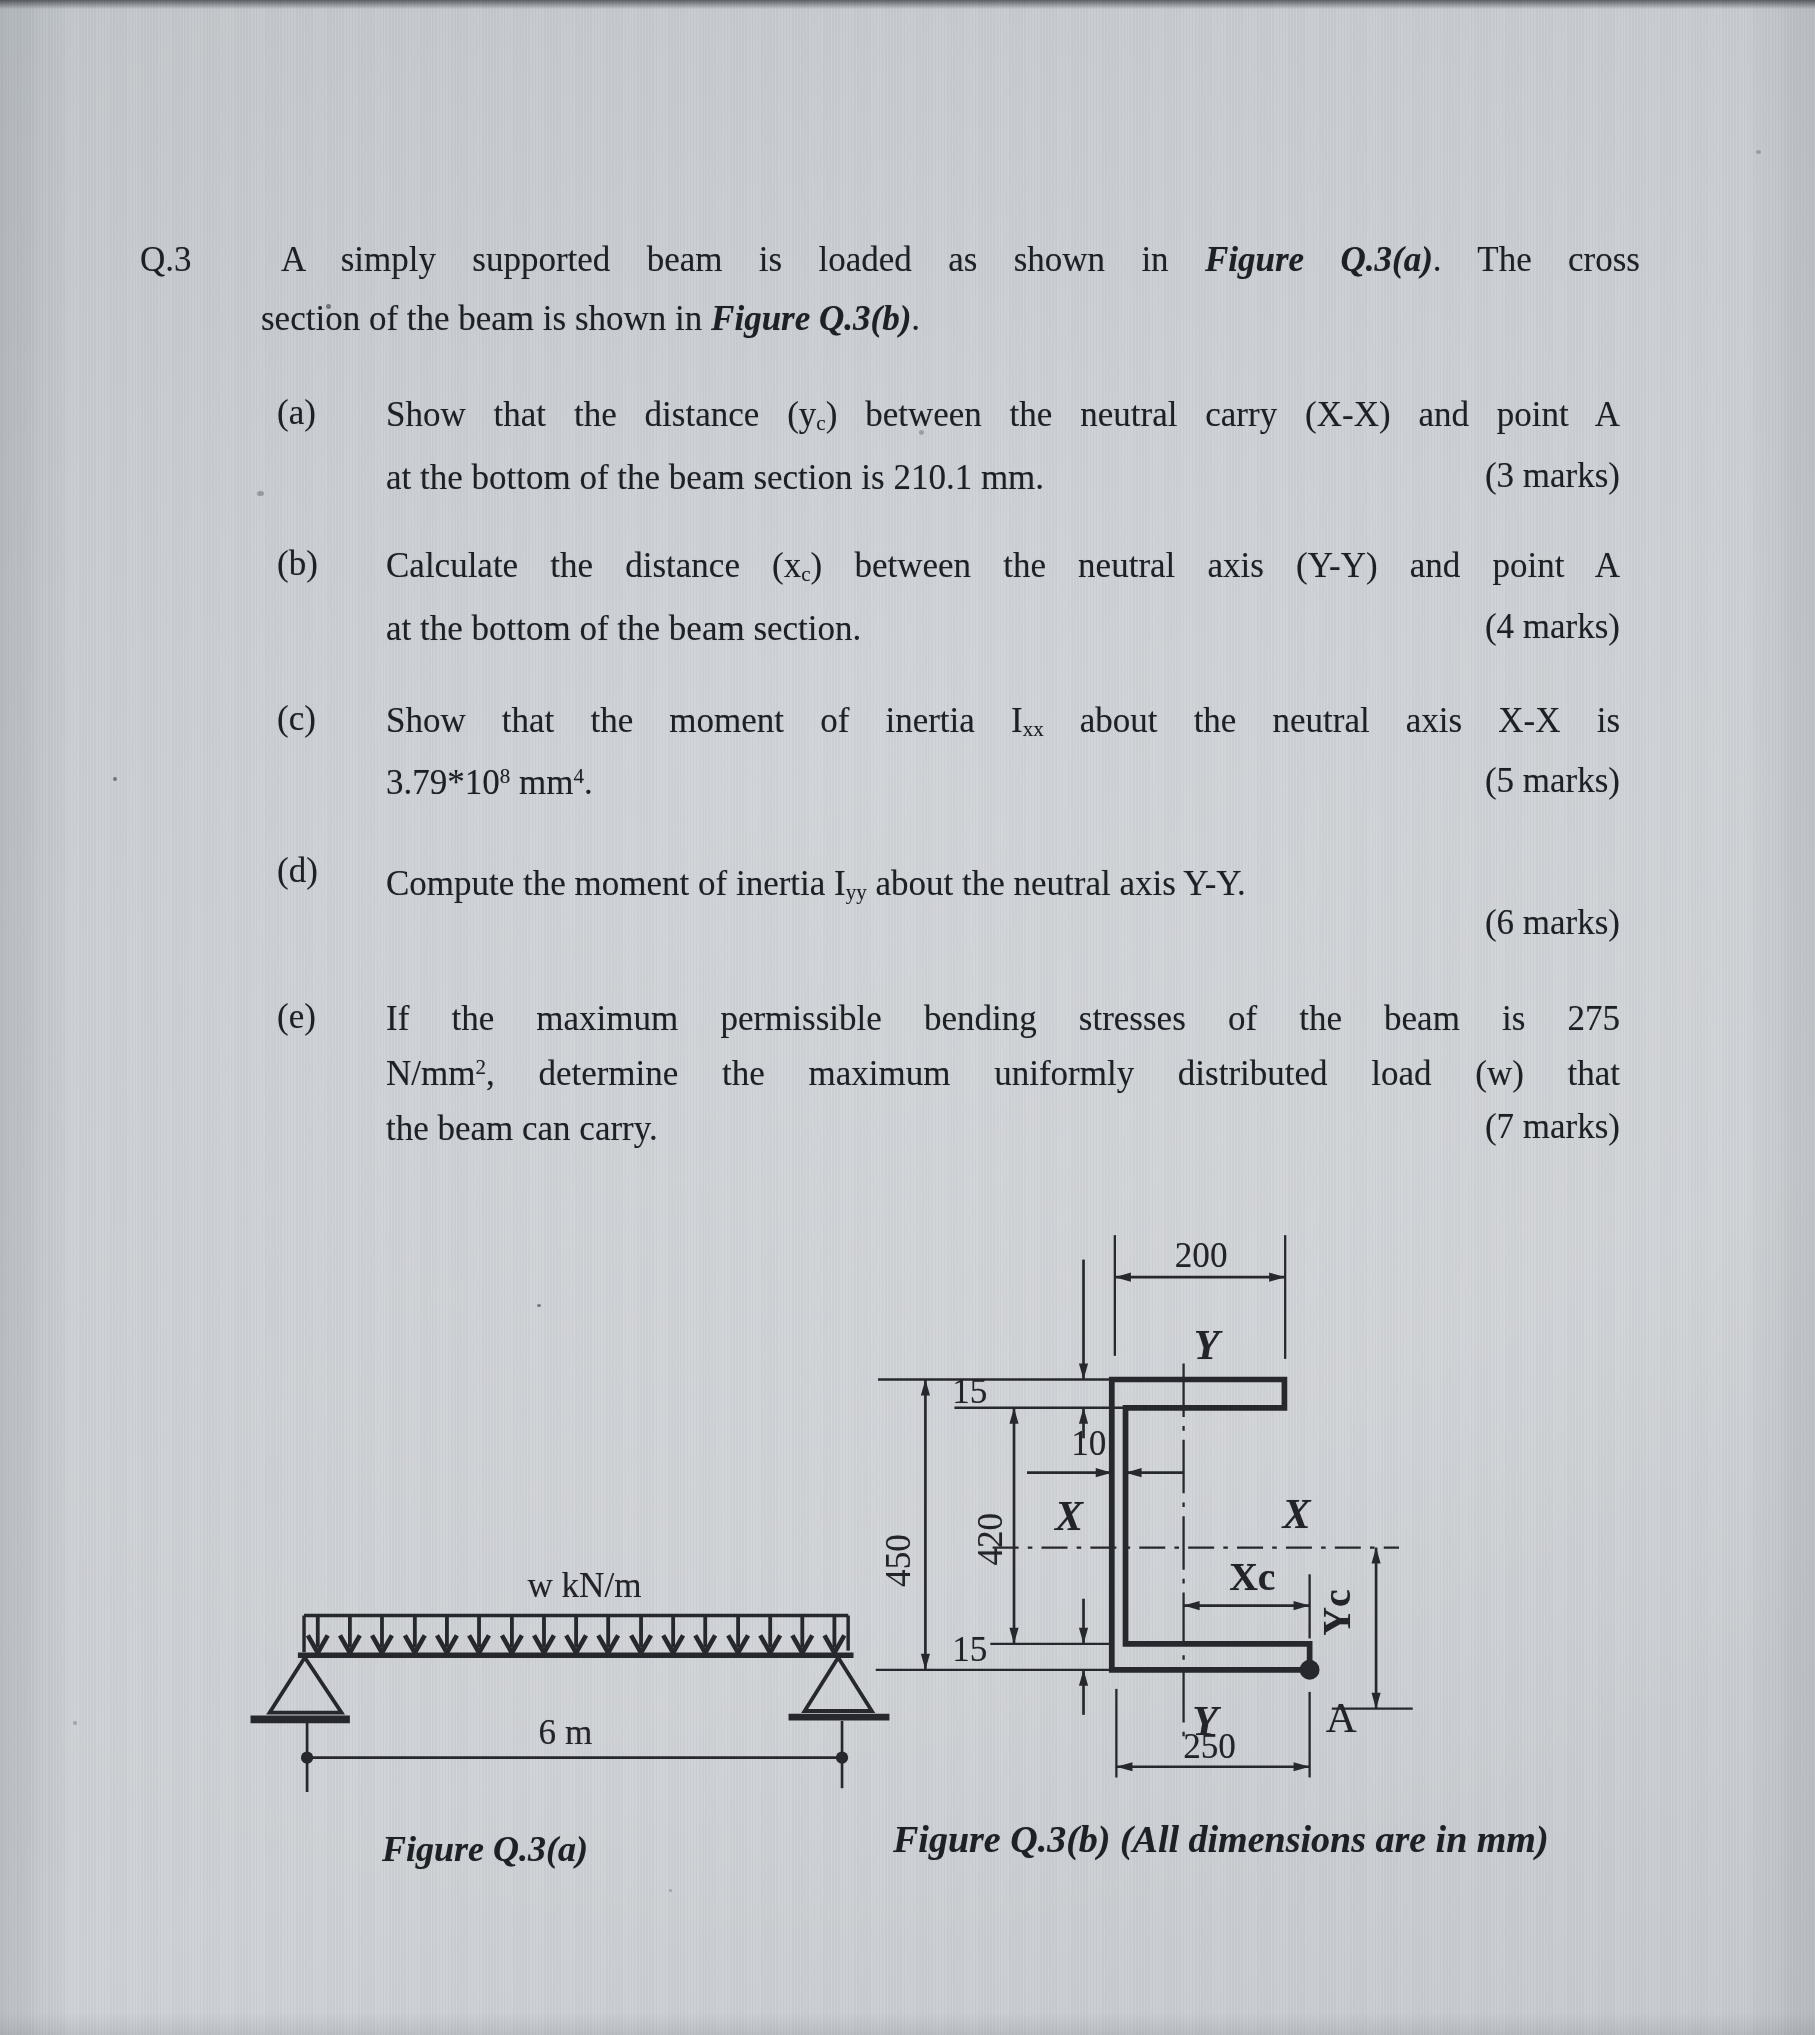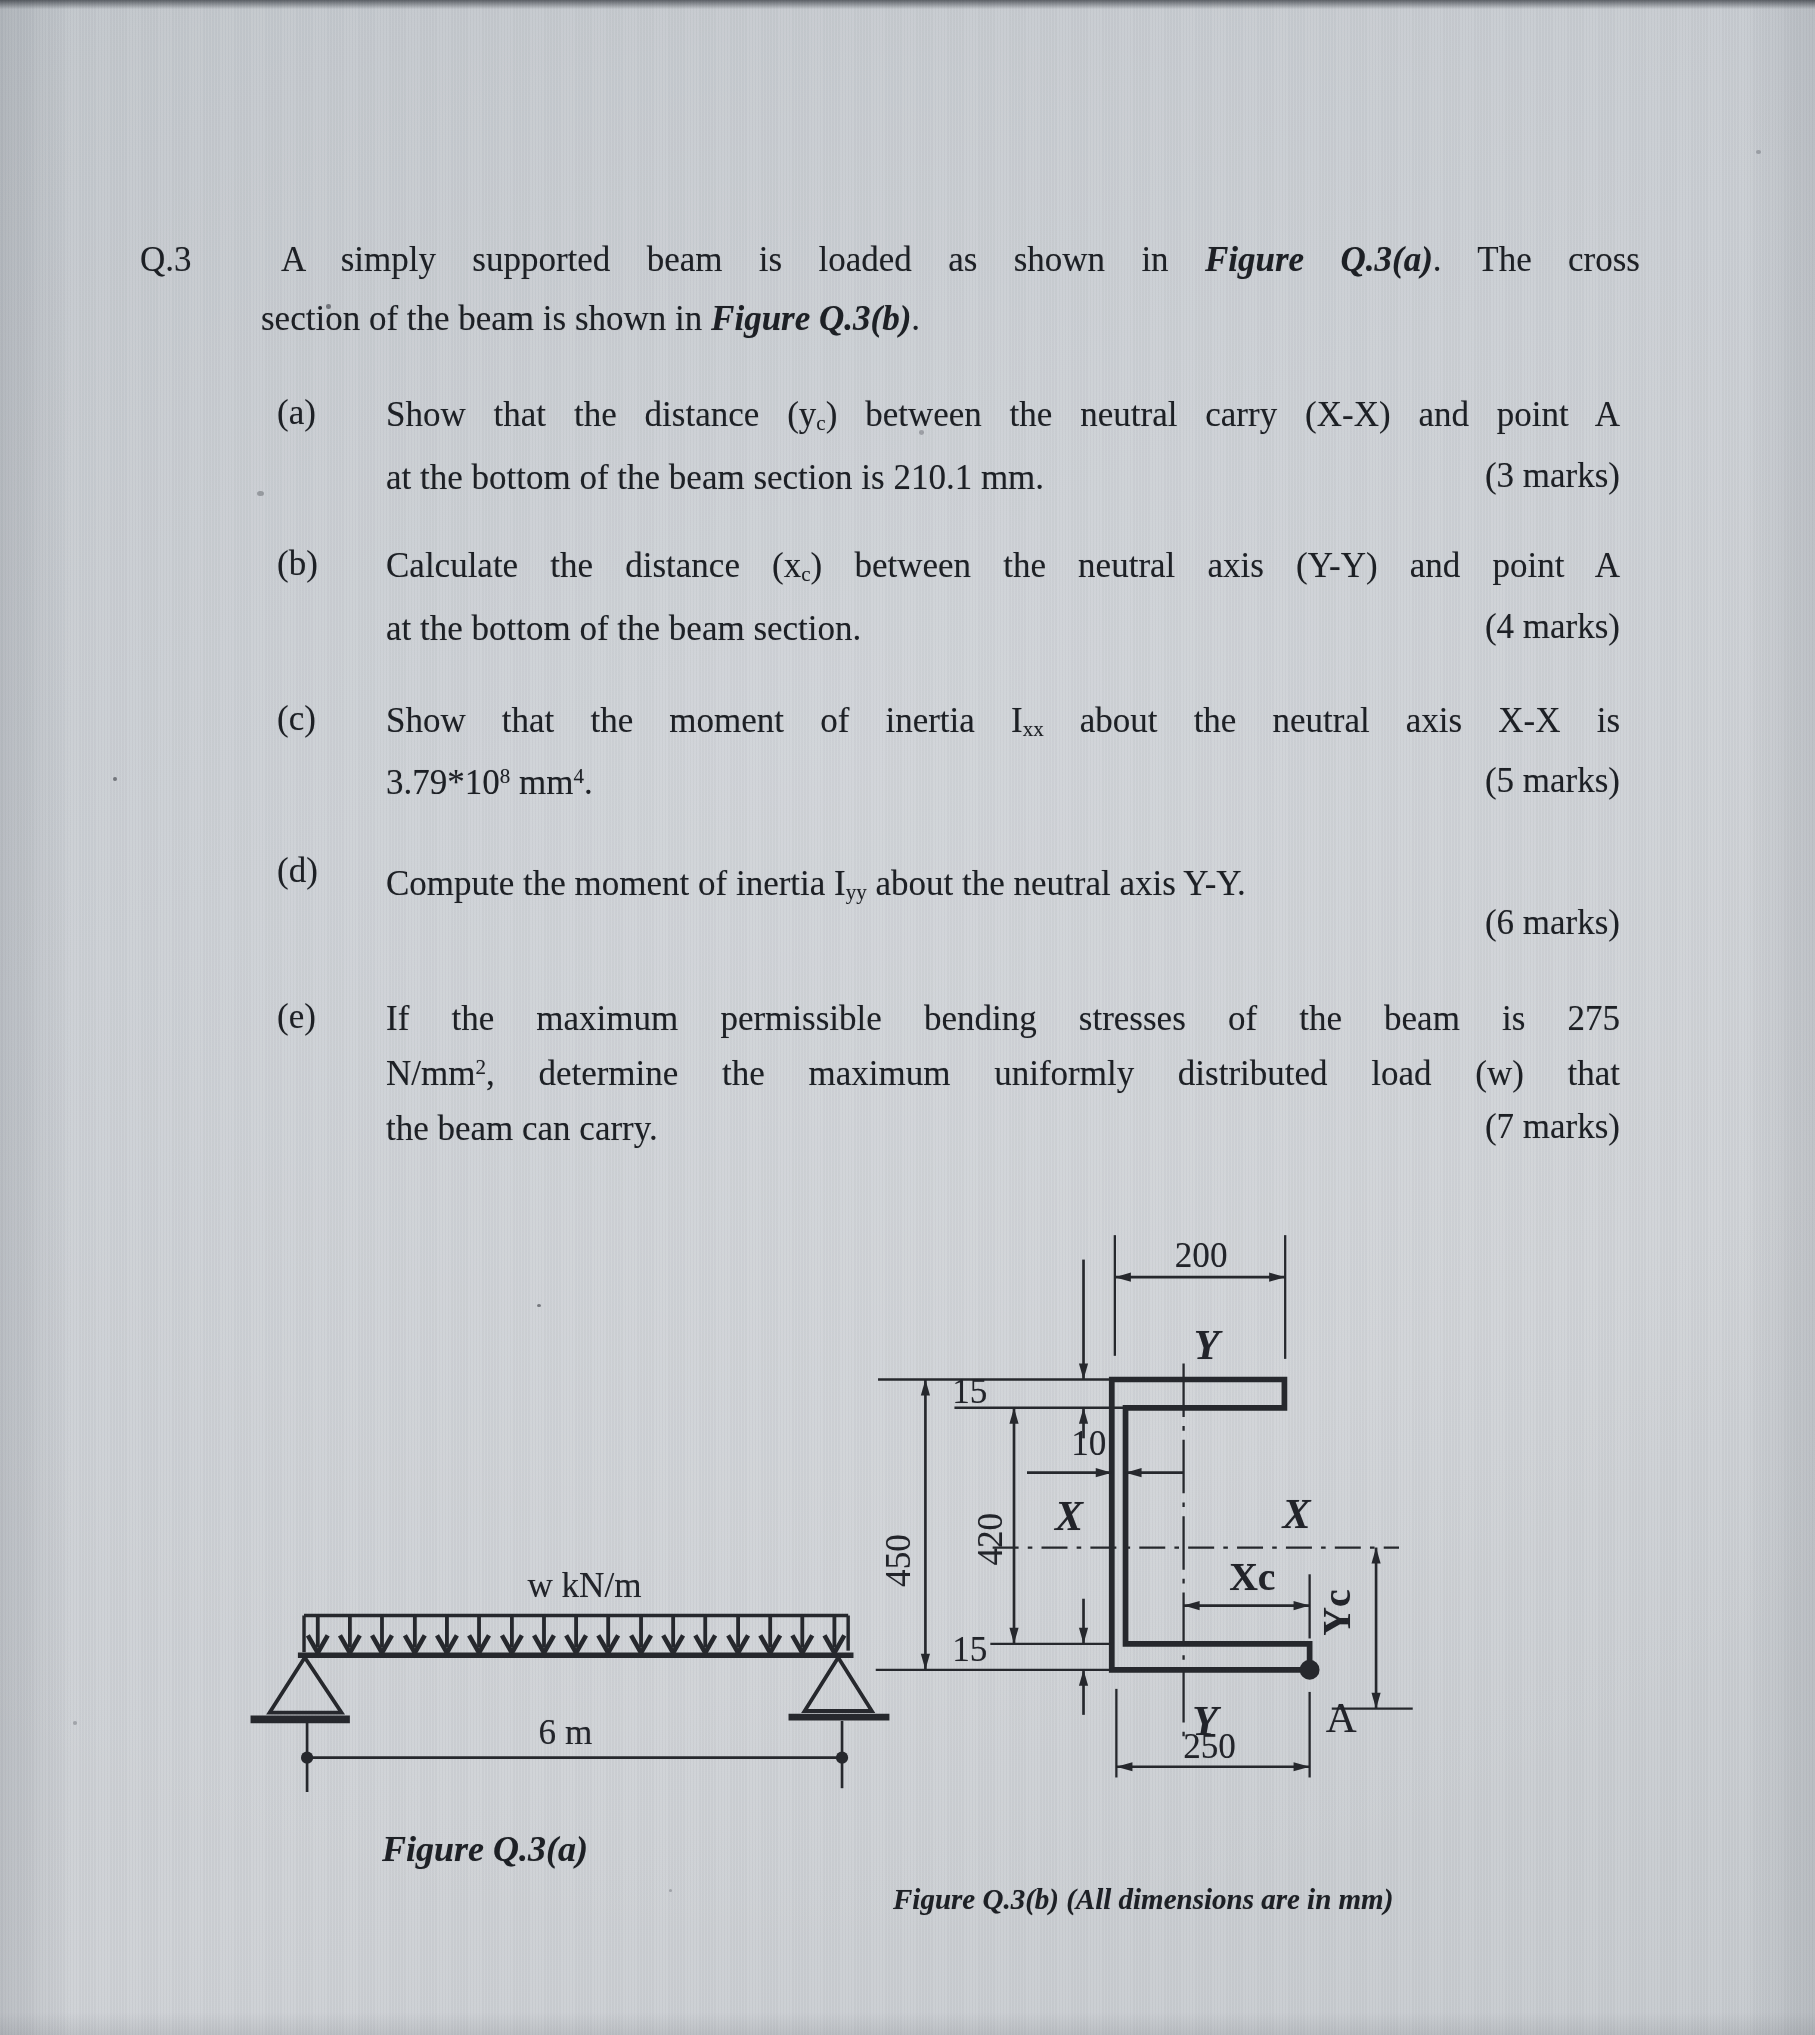--- a/index.html
+++ b/index.html
@@ -191,21 +191,21 @@
     </g>
 
     <circle cx="583" cy="615" r="13" fill="#26282d"></circle>
     <text class="pt" x="604" y="696">A</text>
 
     <text class="ax" x="448" y="208" text-anchor="middle">Y</text>
     <text class="ax" x="446" y="700" text-anchor="middle">Y</text>
     <text class="ax" x="268" y="432" text-anchor="middle">X</text>
     <text class="ax" x="566" y="430" text-anchor="middle">X</text>
   </svg>
-  <div class="caption" style="left:893px;top:1883px;font-size:29px;">Figure Q.3(b) (All dimensions are in mm)</div>
+  <div class="caption" style="left:893px;top:1817px;font-size:38px;">Figure Q.3(b) (All dimensions are in mm)</div>
 
   <div class="speck" style="left:326px;top:304px;width:4.6px;height:4.6px;"></div>
   <div class="speck" style="left:257px;top:491px;width:6.9px;height:5.4px;opacity:.6;"></div>
   <div class="speck" style="left:113px;top:777px;width:3.8px;height:3.8px;"></div>
   <div class="speck" style="left:537px;top:1304px;width:3.8px;height:3.1px;"></div>
   <div class="speck" style="left:1756px;top:150px;width:4.6px;height:3.8px;opacity:.5;"></div>
   <div class="speck" style="left:919px;top:430px;width:5.4px;height:4.6px;opacity:.55;"></div>
   <div class="speck" style="left:73px;top:1721px;width:3.8px;height:3.8px;opacity:.5;"></div>
   <div class="speck" style="left:669px;top:1889px;width:3.1px;height:3.1px;opacity:.5;"></div>
 

